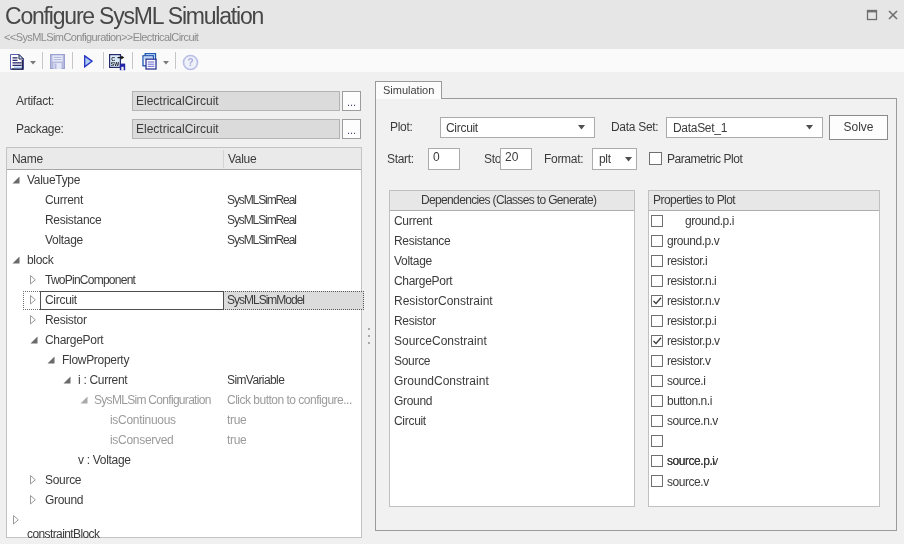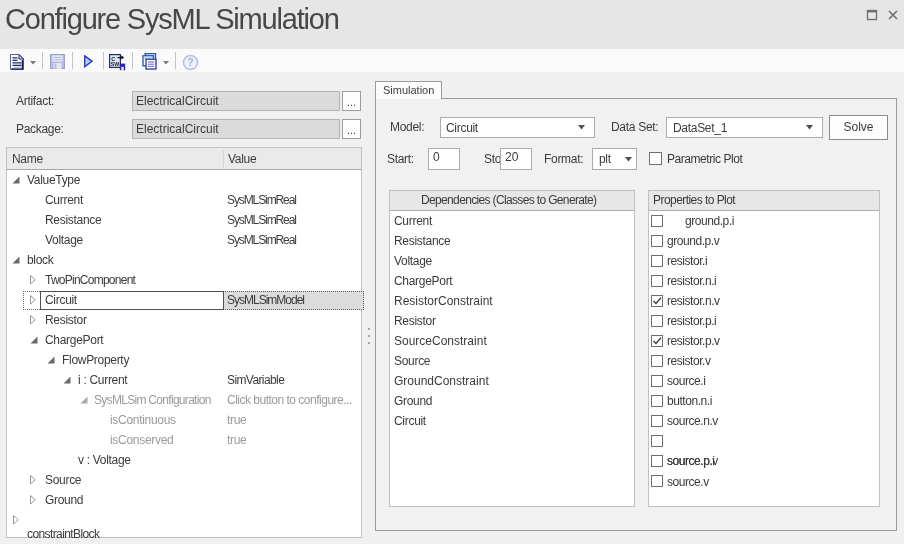--- a/index.html
+++ b/index.html
@@ -9,21 +9,22 @@
   .abs { position:absolute; }
   .t { position:absolute; font-size:12px; color:#3b3b3b; line-height:20px; white-space:nowrap; letter-spacing:-0.3px; }
   .gray { color:#9b9b9b; }
   svg { position:absolute; display:block; }
 </style>
 </head>
 <body>
 <div id="root">
 
   <div class="abs" style="left:0;top:0;width:904px;height:49px;background:#e6e6e6;"></div>
-  <div class="abs" style="left:5px;top:2.5px;font-size:29px;letter-spacing:-1.2px;color:#474747;">Configure SysML Simulation</div>
+  <div class="abs" style="left:5px;top:2.5px;font-size:23px;letter-spacing:-1.2px;color:#474747;">Configure SysML Simulation</div>
+  <div class="abs" style="left:4px;top:31px;font-size:11px;letter-spacing:-0.6px;color:#8c8c8c;">&lt;&lt;SysMLSimConfiguration&gt;&gt;ElectricalCircuit</div>
 
   <svg style="left:866px;top:8px;" width="34" height="14" viewBox="0 0 34 14">
     <rect x="1.5" y="2.5" width="9" height="9" fill="none" stroke="#6f6f6f" stroke-width="1.3"></rect>
     <rect x="1" y="2" width="10" height="2.4" fill="#6f6f6f"></rect>
     <path d="M 23 3 L 31 11 M 31 3 L 23 11" stroke="#6f6f6f" stroke-width="1.6" fill="none"></path>
   </svg>
 
   <div class="abs" style="left:0;top:49px;width:904px;height:23px;background:#fafafa;"></div>
 
   <div class="abs" style="left:42px;top:52px;width:1px;height:17px;background:#c6c6c6;"></div>
@@ -171,21 +172,21 @@
   </div>
 
   <div class="abs" style="left:368px;top:328px;width:2px;height:2px;background:#a8a8a8;"></div>
   <div class="abs" style="left:368px;top:335px;width:2px;height:2px;background:#a8a8a8;"></div>
   <div class="abs" style="left:368px;top:342px;width:2px;height:2px;background:#a8a8a8;"></div>
 
   <div class="abs" style="left:375px;top:98px;width:522px;height:433px;background:#f1f1f1;border:1px solid #9a9a9a;"></div>
   <div class="abs" style="left:375px;top:81px;width:67px;height:18px;background:#fcfcfc;border:1px solid #9a9a9a;border-bottom:none;font-size:11px;color:#3f3f3f;line-height:17px;padding-left:7px;">Simulation</div>
   <div id="panel">
 
-    <div class="t" style="left:390px;top:117px;">Model:</div>
+    <div class="t" style="left:390px;top:117px;">Plot:</div>
     <div class="abs" style="left:440px;top:117px;width:155px;height:21px;background:#ffffff;border:1px solid #ababab;"></div>
     <div class="t" style="left:446px;top:118px;">Circuit</div>
     <svg style="left:578px;top:125px;" width="8" height="5" viewBox="0 0 8 5">
         <polygon points="0,0 7,0 3.5,4.4" fill="#4f4f4f"></polygon>
       </svg>
     <div class="t" style="left:611px;top:117px;">Data Set:</div>
     <div class="abs" style="left:666px;top:117px;width:157px;height:21px;background:#ffffff;border:1px solid #ababab;"></div>
     <div class="t" style="left:673px;top:118px;">DataSet_1</div>
     <svg style="left:806px;top:125px;" width="8" height="5" viewBox="0 0 8 5">
         <polygon points="0,0 7,0 3.5,4.4" fill="#4f4f4f"></polygon>

